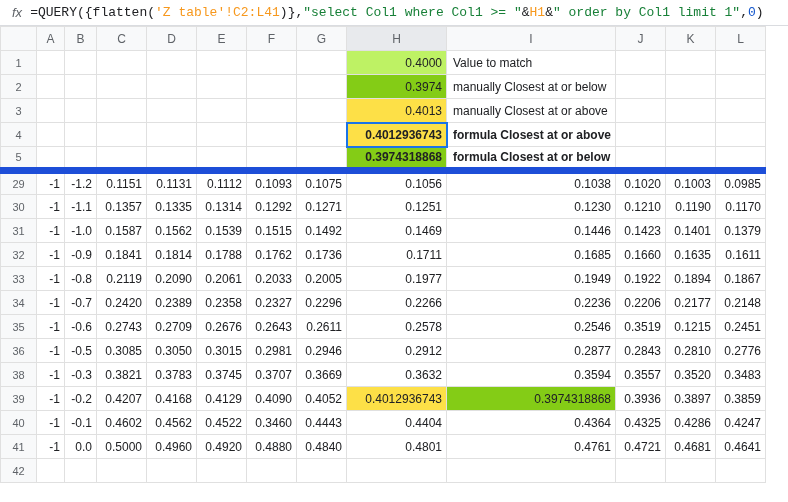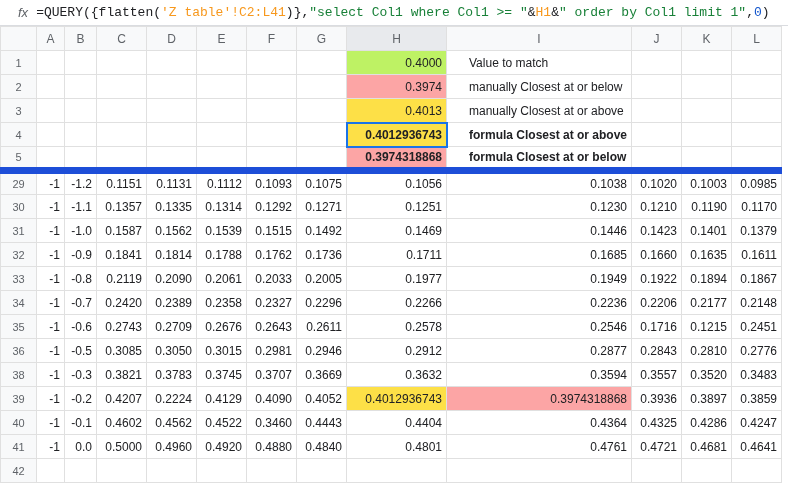--- a/index.html
+++ b/index.html
@@ -11,21 +11,21 @@
     width: 788px;
     height: 502px;
     overflow: hidden;
   }
   .formula-bar {
     display: flex;
     align-items: center;
     height: 26px;
     border-bottom: 1px solid #dadce0;
     background: #fff;
-    padding: 0 18px;
+    padding: 0 12px;
     font-size: 13px;
   }
   .fx-label {
     font-style: italic;
     color: #5f6368;
     margin-right: 8px;
   }
   .formula-text {
     font-family: "Courier New", monospace;
     font-size: 13px;
@@ -77,33 +77,33 @@
   .grid th.col-H, .grid td.col-H { width: 100px; }
   .grid th.col-I, .grid td.col-I { width: 100px; }
   .grid th.col-J, .grid td.col-J { width: 50px; }
   .grid th.col-K, .grid td.col-K { width: 50px; }
   .grid th.col-L, .grid td.col-L { width: 50px; }
 
   .grid td.text-left { text-align: left; }
   .bold { font-weight: bold; }
 
   .fill-blue { background: #bef264; }
-  .fill-orange { background: #fca5a5; }
+  .fill-orange { background: #84cc16; }
   .fill-green { background: #fde047; }
   .sel-cell {
     outline: 2px solid #1a73e8;
     outline-offset: -1px;
     position: relative;
   }
   .split-row td, .split-row th {
     border-top: 7px solid #1d4ed8;
   }
   .col-H-th { background: #e8eaed !important; }
 
-  .grid td.col-I.text-left { padding-left: 22px; margin-left: 9px; }
+  .grid td.col-I.text-left { padding-left: 6px; margin-left: 9px; }
 
   #grid-body td.col-A, #grid-body td.col-B { color:#202124; }
 </style>
 </head>
 <body>
 
 <div class="formula-bar">
   <span class="fx-label">fx</span>
   <span class="formula-text">
     <span class="op">=</span><span class="fn-name">QUERY</span><span class="fn-paren">(</span><span class="fn-brace">{</span><span class="fn-name">flatten</span><span class="fn-paren">(</span><span class="fn-range">'Z table'!C2:L41</span><span class="fn-paren">)</span><span class="fn-brace">}</span><span class="op">,</span><span class="fn-string">"select Col1 where Col1 &gt;= "</span><span class="op">&amp;</span><span class="fn-range">H1</span><span class="op">&amp;</span><span class="fn-string">" order by Col1 limit 1"</span><span class="op">,</span><span class="fn-num">0</span><span class="fn-paren">)</span>
@@ -298,21 +298,21 @@
         <td class="rowhdr">35</td>
         <td class="col-A">-1</td>
         <td class="col-B">-0.6</td>
         <td class="col-C">0.2743</td>
         <td class="col-D">0.2709</td>
         <td class="col-E">0.2676</td>
         <td class="col-F">0.2643</td>
         <td class="col-G">0.2611</td>
         <td class="col-H">0.2578</td>
         <td class="col-I">0.2546</td>
-        <td class="col-J">0.1716</td>
+        <td class="col-J">0.3519</td>
         <td class="col-K">0.1215</td>
         <td class="col-L">0.2451</td>
       </tr>
       <tr>
         <td class="rowhdr">36</td>
         <td class="col-A">-1</td>
         <td class="col-B">-0.5</td>
         <td class="col-C">0.3085</td>
         <td class="col-D">0.3050</td>
         <td class="col-E">0.3015</td>
@@ -337,21 +337,21 @@
         <td class="col-I">0.3594</td>
         <td class="col-J">0.3557</td>
         <td class="col-K">0.3520</td>
         <td class="col-L">0.3483</td>
       </tr>
       <tr>
         <td class="rowhdr">39</td>
         <td class="col-A">-1</td>
         <td class="col-B">-0.2</td>
         <td class="col-C">0.4207</td>
-        <td class="col-D">0.2224</td>
+        <td class="col-D">0.4168</td>
         <td class="col-E">0.4129</td>
         <td class="col-F">0.4090</td>
         <td class="col-G">0.4052</td>
         <td class="col-H fill-green">0.4012936743</td>
         <td class="col-I fill-orange">0.3974318868</td>
         <td class="col-J">0.3936</td>
         <td class="col-K">0.3897</td>
         <td class="col-L">0.3859</td>
       </tr>
       <tr>

